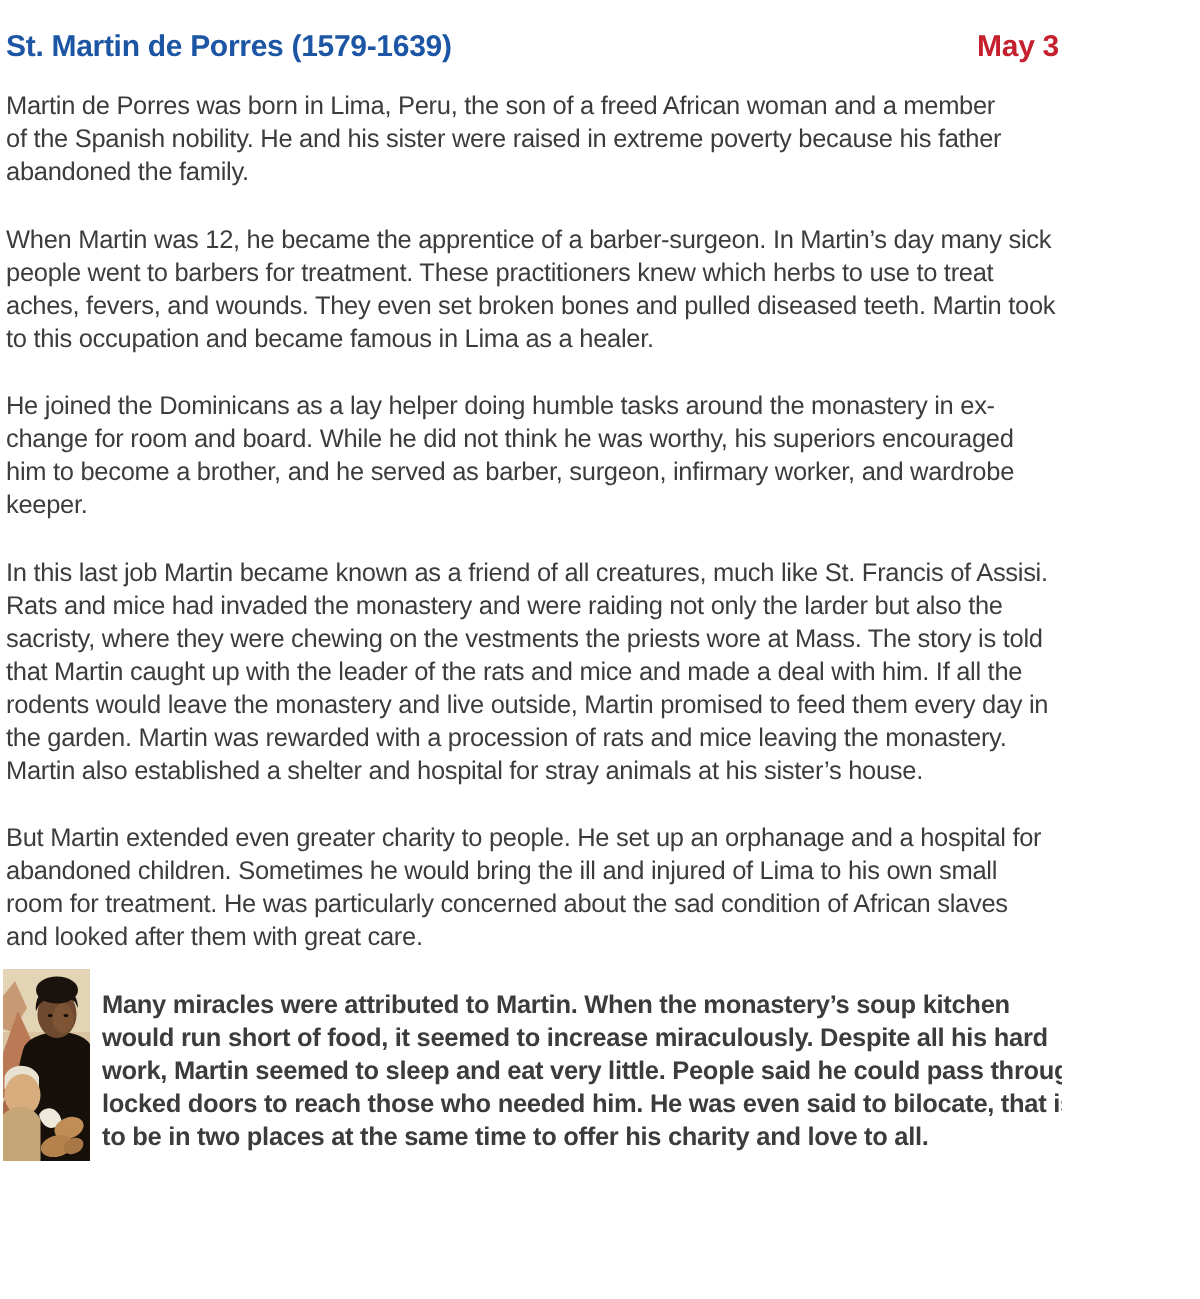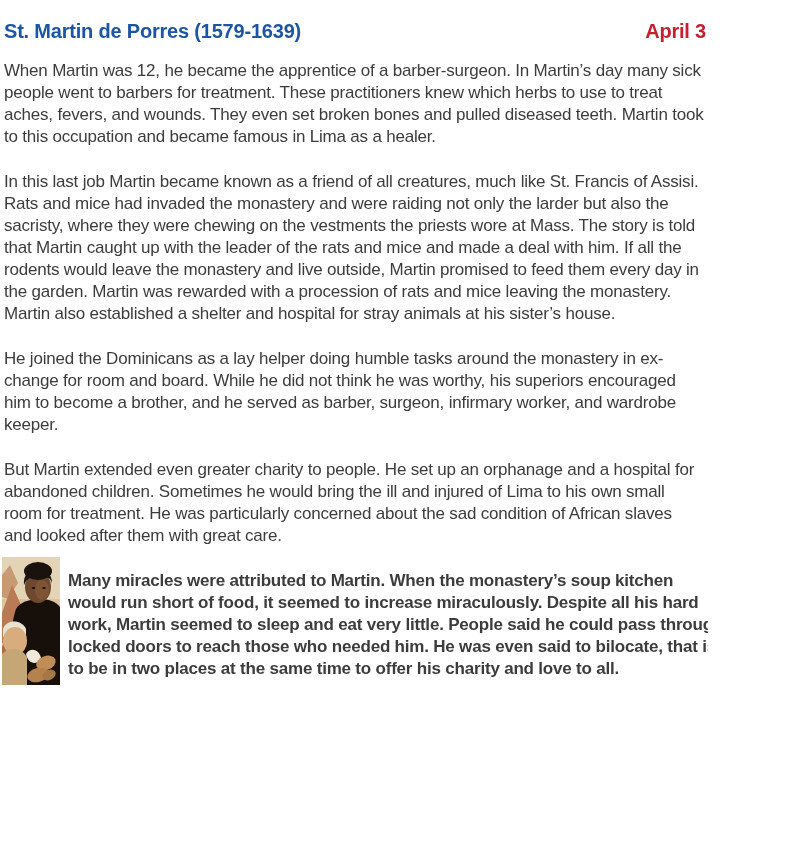--- a/index.html
+++ b/index.html
@@ -61,41 +61,44 @@
   .portrait svg { display: block; }
   .clear-left { clear: left; }
 </style>
 </head>
 <body>
 
 <div class="page">
 
   <div class="header">
     <div class="title">St. Martin de Porres (1579-1639)</div>
-    <div class="date">April 3</div>
+    <div class="date">May 3</div>
   </div>
 
+  <div class="para">Martin de Porres was born in Lima, Peru, the son of a freed African woman and a member
+of the Spanish nobility. He and his sister were raised in extreme poverty because his father
+abandoned the family.</div>
 
   <div class="para">When Martin was 12, he became the apprentice of a barber-surgeon. In Martin’s day many sick
 people went to barbers for treatment. These practitioners knew which herbs to use to treat
 aches, fevers, and wounds. They even set broken bones and pulled diseased teeth. Martin took
 to this occupation and became famous in Lima as a healer.</div>
+
+  <div class="para">He joined the Dominicans as a lay helper doing humble tasks around the monastery in ex-
+change for room and board. While he did not think he was worthy, his superiors encouraged
+him to become a brother, and he served as barber, surgeon, infirmary worker, and wardrobe
+keeper.</div>
 
   <div class="para">In this last job Martin became known as a friend of all creatures, much like St. Francis of Assisi.
 Rats and mice had invaded the monastery and were raiding not only the larder but also the
 sacristy, where they were chewing on the vestments the priests wore at Mass. The story is told
 that Martin caught up with the leader of the rats and mice and made a deal with him. If all the
 rodents would leave the monastery and live outside, Martin promised to feed them every day in
 the garden. Martin was rewarded with a procession of rats and mice leaving the monastery.
 Martin also established a shelter and hospital for stray animals at his sister’s house.</div>
-
-  <div class="para">He joined the Dominicans as a lay helper doing humble tasks around the monastery in ex-
-change for room and board. While he did not think he was worthy, his superiors encouraged
-him to become a brother, and he served as barber, surgeon, infirmary worker, and wardrobe
-keeper.</div>
 
   <div class="para">But Martin extended even greater charity to people. He set up an orphanage and a hospital for
 abandoned children. Sometimes he would bring the ill and injured of Lima to his own small
 room for treatment. He was particularly concerned about the sad condition of African slaves
 and looked after them with great care.</div>
 
   <div class="figure-block">
     <span class="portrait">
       <svg viewBox="0 0 58 128" width="58" height="128" xmlns="http://www.w3.org/2000/svg">
 

